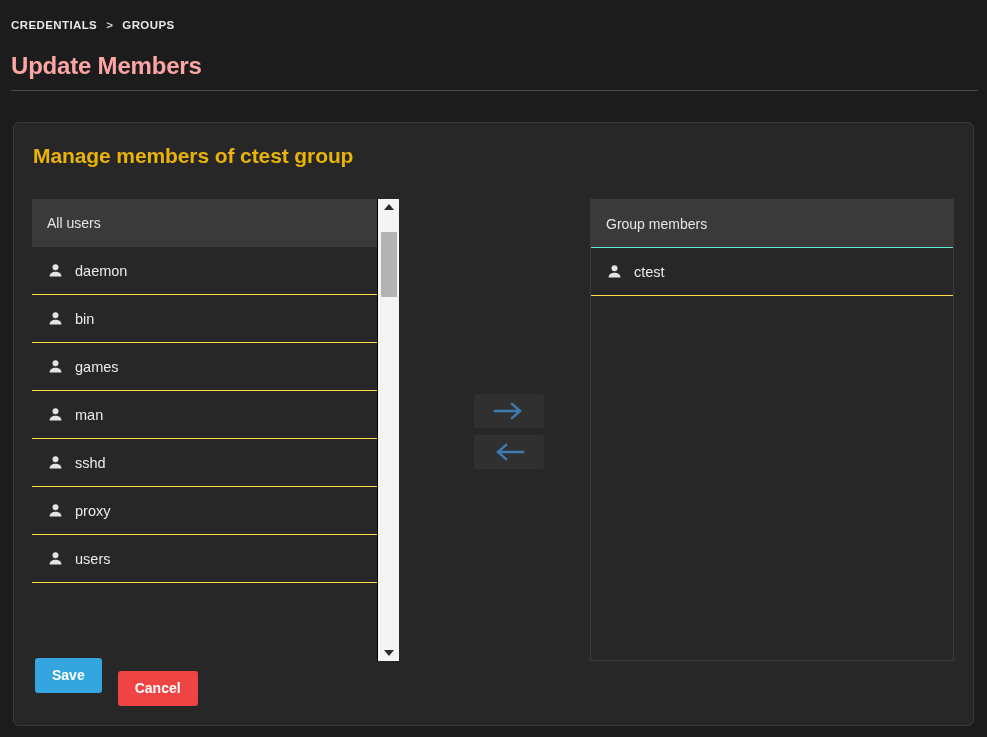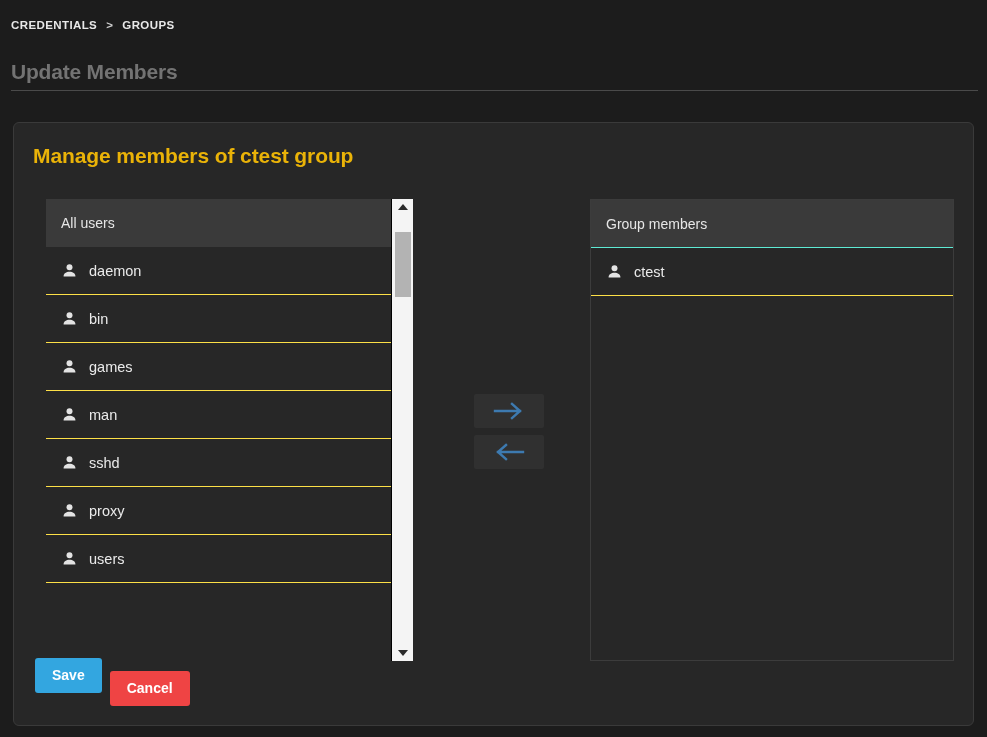--- a/index.html
+++ b/index.html
@@ -25,24 +25,24 @@
     font-size: 11.5px;
     font-weight: bold;
     letter-spacing: 0.4px;
     color: #e8e8e8;
     height: 14px;
   }
   .crumb-link { color: #e8e8e8; text-decoration: none; text-align: right; }
   .crumb-sep { color: #cfcfcf; font-weight: bold; font-size: 11.5px; }
 
   .page-title {
-    font-size: 21px;
+    font-size: 24px;
     font-weight: bold;
-    color: #737373;
-    margin-top: 28px;
+    color: #fca5a5;
+    margin-top: 20px;
     letter-spacing: -0.2px;
   }
   .header-rule {
     position: absolute;
     left: 11px;
     right: 9px;
     bottom: 0;
     height: 1px;
     background: #4a4a4a;
   }
@@ -75,21 +75,21 @@
     height: 462px;
   }
 
   .panel {
     position: absolute;
     top: 0;
     background: #272727;
     border: 1px solid #3c3c3c;
     overflow: hidden;
   }
-  .panel-left  { left: 32px;  width: 367px; height: 462px; border: none; }
+  .panel-left  { left: 18px;  width: 367px; height: 462px; border: none; }
   .panel-right { left: 576px; width: 364px; height: 462px; }
 
   .panel-head {
     height: 48px;
     background: #3a3a3a;
     display: flex;
     align-items: center;
     padding-left: 15px;
     font-size: 14px;
     color: #e6e6e6;
@@ -184,21 +184,21 @@
     justify-content: center;
   }
   .xfer-btn svg { display: block; }
 
   
   .card-footer {
     position: absolute;
     left: 21px;
     bottom: 19px;
     display: flex;
-    gap: 8px;
+    gap: 16px;
   }
   .btn {
     border: none;
     border-radius: 3px;
     font-family: "Liberation Sans", sans-serif;
     font-size: 14px;
     font-weight: bold;
     color: #ffffff;
     padding: 0 17px;
     height: 35px;

